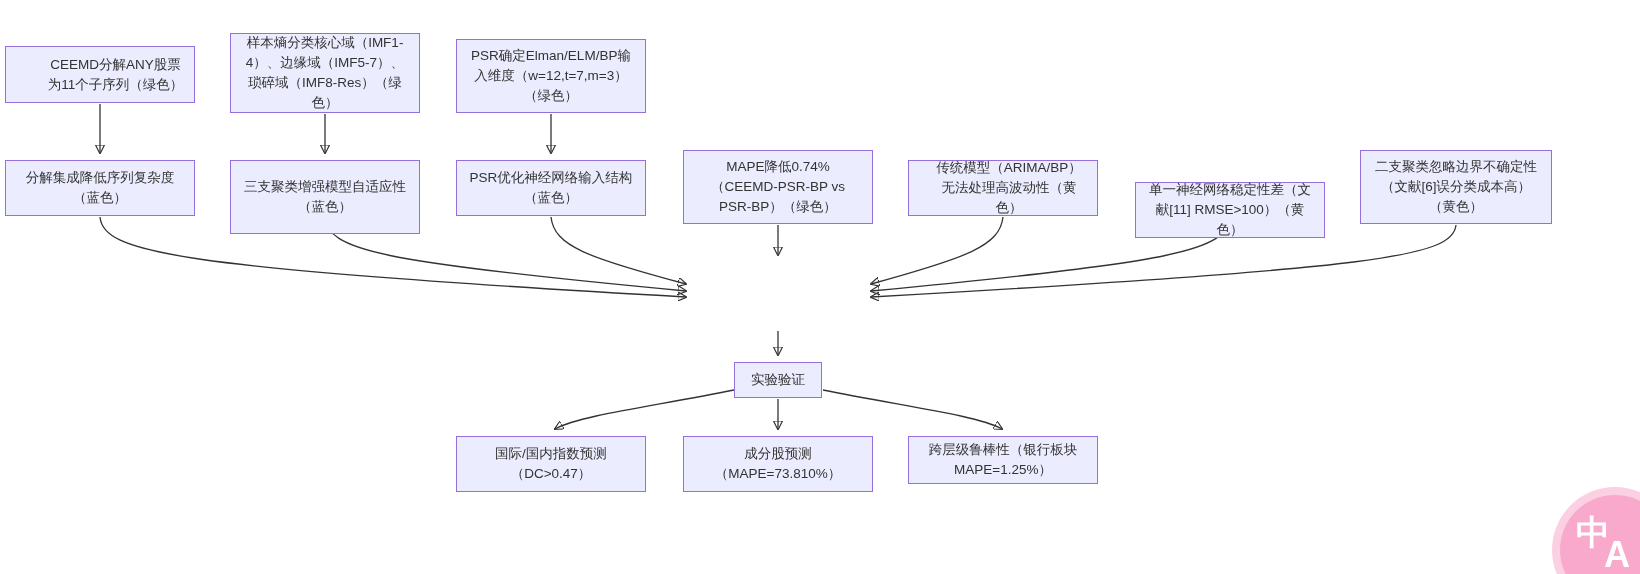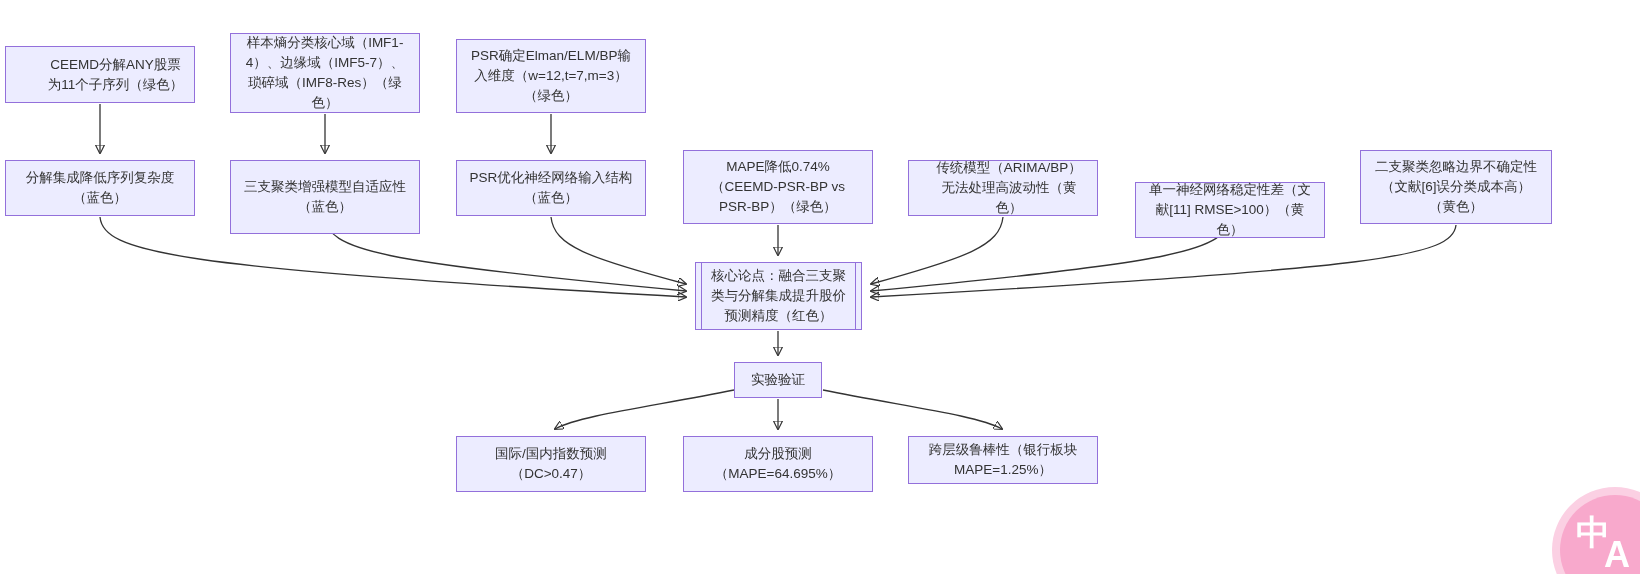--- a/index.html
+++ b/index.html
@@ -89,24 +89,23 @@
   <div class="node" id="n-ceemd">CEEMD分解ANY股票为11个子序列（绿色）</div>
   <div class="node" id="n-entropy">样本熵分类核心域（IMF1-4）、边缘域（IMF5-7）、琐碎域（IMF8-Res）（绿色）</div>
   <div class="node" id="n-psr-input">PSR确定Elman/ELM/BP输入维度（w=12,t=7,m=3）（绿色）</div>
   <div class="node" id="n-decomp">分解集成降低序列复杂度（蓝色）</div>
   <div class="node" id="n-threeway">三支聚类增强模型自适应性（蓝色）</div>
   <div class="node" id="n-psr-opt">PSR优化神经网络输入结构（蓝色）</div>
   <div class="node" id="n-mape">MAPE降低0.74%（CEEMD-PSR-BP vs PSR-BP）（绿色）</div>
   <div class="node" id="n-traditional">传统模型（ARIMA/BP）无法处理高波动性（黄色）</div>
   <div class="node" id="n-single-nn">单一神经网络稳定性差（文献[11] RMSE&gt;100）（黄色）</div>
   <div class="node" id="n-twoway">二支聚类忽略边界不确定性（文献[6]误分类成本高）（黄色）</div>
-  <div class="node subroutine" id="n-core">核心论点：融合三支聚类与分解集成提升股价预测精度（红色）</div>
   <div class="node" id="n-experiment">实验验证</div>
   <div class="node" id="n-index-pred">国际/国内指数预测（DC&gt;0.47）</div>
-  <div class="node" id="n-stock-pred">成分股预测（MAPE=64.695%）</div>
+  <div class="node" id="n-stock-pred">成分股预测（MAPE=73.810%）</div>
   <div class="node" id="n-robustness">跨层级鲁棒性（银行板块MAPE=1.25%）</div>
 
   <button class="translate-btn">
     <span class="zh">中</span>
     <span class="en">A</span>
   </button>
 
 </div>
 
 </body></html>

